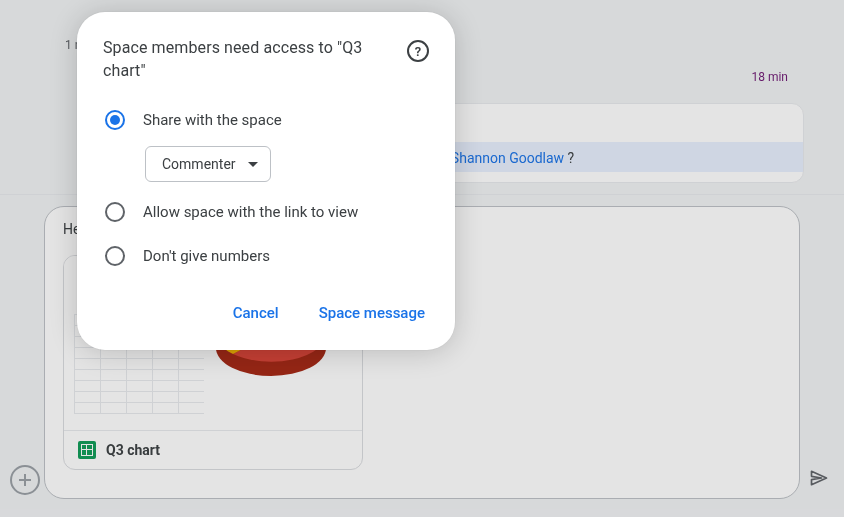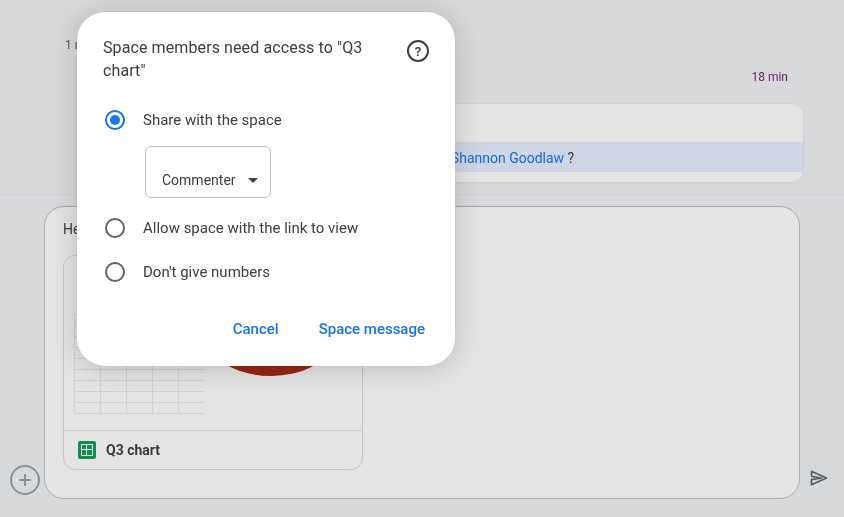--- a/index.html
+++ b/index.html
@@ -251,21 +251,21 @@
       font-size: 15px;
       color: #3c4043;
     }
     .role-dropdown {
       margin: 4px 0 8px 42px;
       display: inline-flex;
       align-items: center;
       gap: 12px;
       border: 1px solid #bdc1c6;
       border-radius: 6px;
-      padding: 25px 12px 9px 16px;
+      padding: 9px 12px 9px 16px;
       font-size: 14px;
       color: #3c4043;
       cursor: pointer;
       background: #fff;
     }
     .caret {
       width: 0;
       height: 0;
       border-left: 5px solid transparent;
       border-right: 5px solid transparent;

